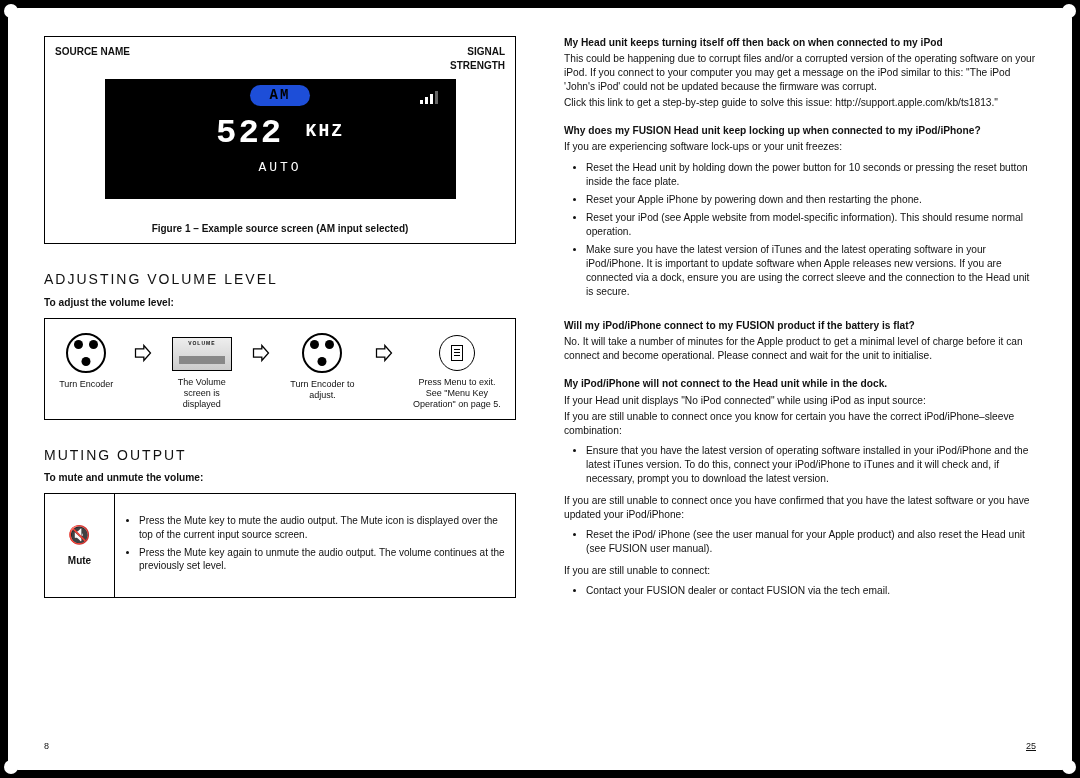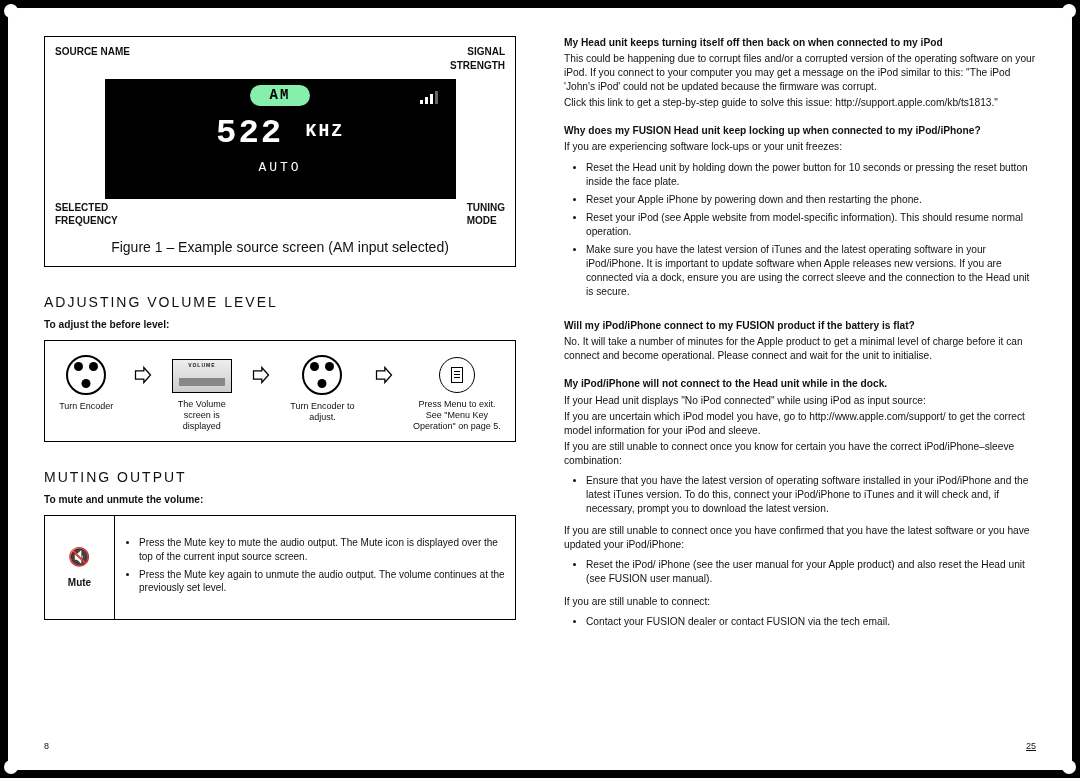--- a/index.html
+++ b/index.html
@@ -10,29 +10,29 @@
   .corner.tl { top: 4px; left: 4px; }
   .corner.tr { top: 4px; right: 4px; }
   .corner.bl { bottom: 4px; left: 4px; }
   .corner.br { bottom: 4px; right: 4px; }
   .inner { width: 100%; height: 100%; background: #fff; border-radius: 10px; display: flex; padding: 28px 36px 18px 36px; gap: 48px; }
   .col { flex: 1; display: flex; flex-direction: column; font-size: 10.2px; line-height: 1.38; color: #111; }
   .left .panel { border: 1px solid #000; padding: 8px 10px 8px 10px; }
   .screen-labels-row { display: flex; justify-content: space-between; font-weight: bold; font-size: 10px; margin-bottom: 6px; }
   .screen-labels-row .r { text-align: right; }
   .screen { background: #000; color: #fff; margin: 0 auto 6px auto; width: 78%; height: 120px; position: relative; text-align: center; }
-  .am-bubble { display: inline-block; background: #86efac; color: #000; border-radius: 14px; padding: 1px 20px; font-size: 14px; font-weight: bold; margin-top: 6px; font-family: 'Courier New', monospace; letter-spacing: 2px; }
+  .am-bubble { display: inline-block; background: #1d4ed8; color: #000; border-radius: 14px; padding: 1px 20px; font-size: 14px; font-weight: bold; margin-top: 6px; font-family: 'Courier New', monospace; letter-spacing: 2px; }
   .bars { position: absolute; top: 12px; right: 18px; display: flex; align-items: flex-end; gap: 2px; }
   .bars span { width: 3px; background: #fff; display: inline-block; }
   .bars span:nth-child(1){height:4px;} .bars span:nth-child(2){height:7px;} .bars span:nth-child(3){height:10px;} .bars span:nth-child(4){height:13px;background:#666;}
   .freq { font-family: 'Courier New', monospace; font-size: 34px; font-weight: bold; letter-spacing: 2px; margin-top: 4px; }
   .khz { font-size: 18px; letter-spacing: 2px; vertical-align: 6px; }
   .auto { font-family: 'Courier New', monospace; font-size: 13px; letter-spacing: 3px; margin-top: 2px; }
   .screen-labels-row2 { display: flex; justify-content: space-between; font-weight: bold; font-size: 10px; margin-top: -4px; }
-  .fig-cap { text-align: center; font-weight: normal; font-size: 14px; margin-top: 10px; }
+  .fig-cap { text-align: center; font-weight: bold; font-size: 10px; margin-top: 23px; }
   h2.sec { font-weight: 300; font-size: 14px; letter-spacing: 2px; margin-top: 26px; margin-bottom: 6px; }
   .subhead { font-weight: bold; margin-bottom: 8px; }
   .vol-box { border: 1px solid #000; padding: 14px 8px 8px 8px; display: flex; justify-content: space-around; align-items: flex-start; gap: 6px; }
   .vol-step { text-align: center; font-size: 9px; line-height: 1.25; flex: 0 0 auto; }
   .encoder { width: 40px; height: 40px; border: 2px solid #000; border-radius: 50%; margin: 0 auto 6px auto; position: relative; }
   .encoder::before, .encoder::after { content:""; position:absolute; width:9px; height:9px; background:#000; border-radius:50%; }
   .encoder::before { top:5px; left:6px; }
   .encoder::after  { top:5px; right:6px; }
   .encoder .d3 { position:absolute; bottom:5px; left:50%; transform:translateX(-50%); width:9px; height:9px; background:#000; border-radius:50%; }
   .arrow { width: 22px; height: 40px; display:flex; align-items:center; justify-content:center; }
@@ -85,36 +85,26 @@
               <span></span>
               <span></span>
               <span></span>
             </div>
           <div class="freq">
             <span>522</span> <span class="khz">KHZ</span>
           </div>
           <div class="auto">AUTO</div>
         </div>
 
-        <div class="screen-labels-row2">
-          <div>
-            <div>SELECTED</div>
-            <div>FREQUENCY</div>
-          </div>
-          <div class="r">
-            <div>TUNING</div>
-            <div>MODE</div>
-          </div>
-        </div>
 
         <div class="fig-cap">Figure 1 – Example source screen (AM input selected)</div>
       </div>
 
       <h2 class="sec">ADJUSTING VOLUME LEVEL</h2>
-      <div class="subhead">To adjust the before level:</div>
+      <div class="subhead">To adjust the volume level:</div>
 
       <div class="vol-box">
         <div class="vol-step">
           <div class="encoder">
               <div class="d3"></div>
             </div>
           <div>Turn Encoder</div>
         </div>
         <div class="arrow">
             <svg viewBox="0 0 24 24">
@@ -188,21 +178,20 @@
         <li>Reset your Apple iPhone by powering down and then restarting the phone.</li>
         <li>Reset your iPod (see Apple website from model-specific information). This should resume normal operation.</li>
         <li>Make sure you have the latest version of iTunes and the latest operating software in your iPod/iPhone. It is important to update software when Apple releases new versions. If you are connected via a dock, ensure you are using the correct sleeve and the connection to the Head unit is secure.</li>
       </ul>
 
       <p class="faq-q">Will my iPod/iPhone connect to my FUSION product if the battery is flat?</p>
       <p>No. It will take a number of minutes for the Apple product to get a minimal level of charge before it can connect and become operational. Please connect and wait for the unit to initialise.</p>
 
       <p class="faq-q">My iPod/iPhone will not connect to the Head unit while in the dock.</p>
       <p>If your Head unit displays "No iPod connected" while using iPod as input source:</p>
-      <p>If you are uncertain which iPod model you have, go to http://www.apple.com/support/ to get the correct model information for your iPod and sleeve.</p>
       <p>If you are still unable to connect once you know for certain you have the correct iPod/iPhone–sleeve combination:</p>
       <ul>
           <li>Ensure that you have the latest version of operating software installed in your iPod/iPhone and the latest iTunes version. To do this, connect your iPod/iPhone to iTunes and it will check and, if necessary, prompt you to download the latest version.</li>
         </ul>
       <p>If you are still unable to connect once you have confirmed that you have the latest software or you have updated your iPod/iPhone:</p>
       <ul>
           <li>Reset the iPod/ iPhone (see the user manual for your Apple product) and also reset the Head unit (see FUSION user manual).</li>
         </ul>
       <p>If you are still unable to connect:</p>
       <ul>

